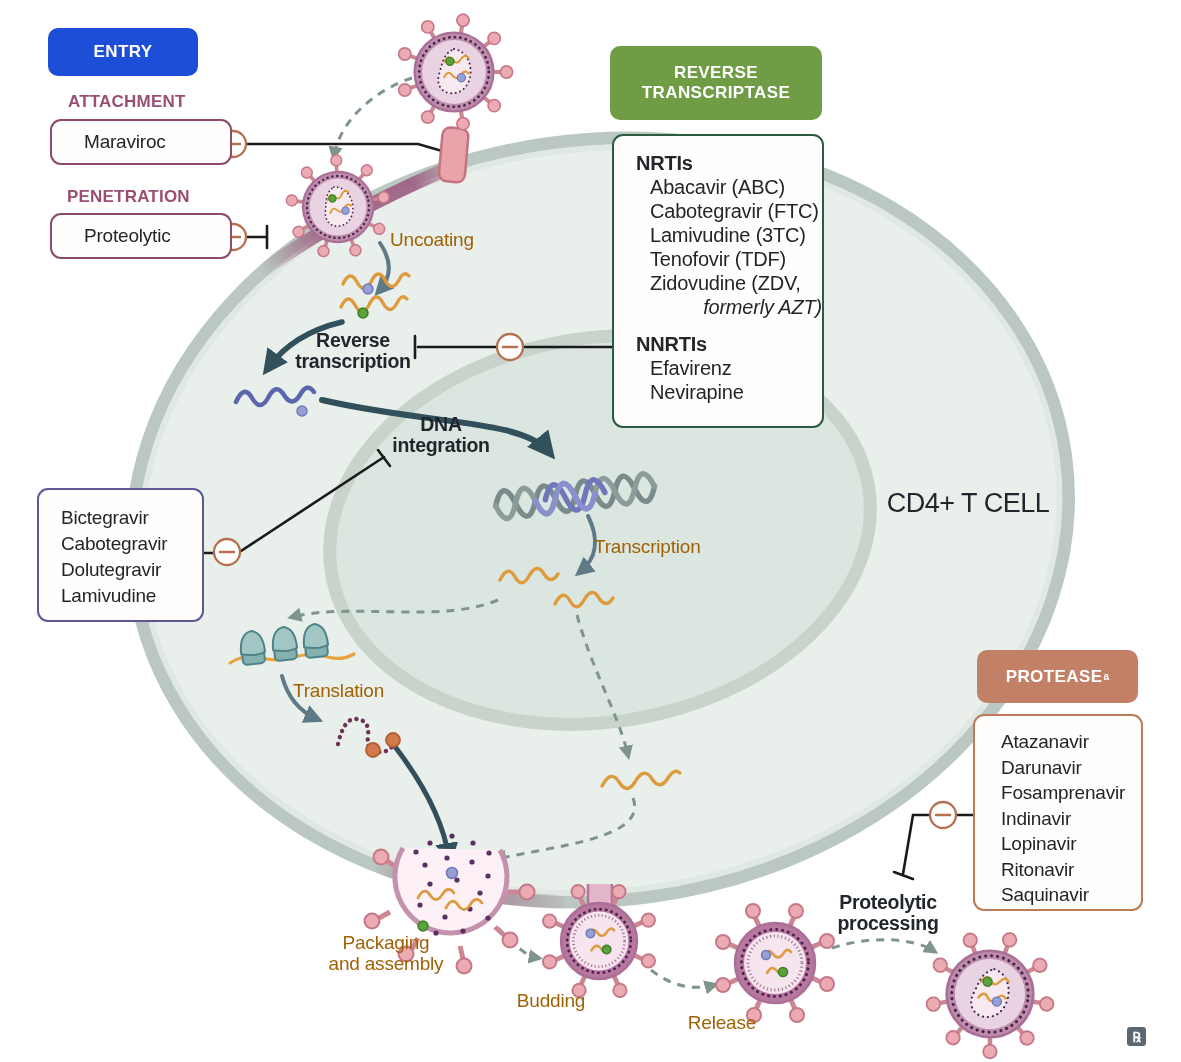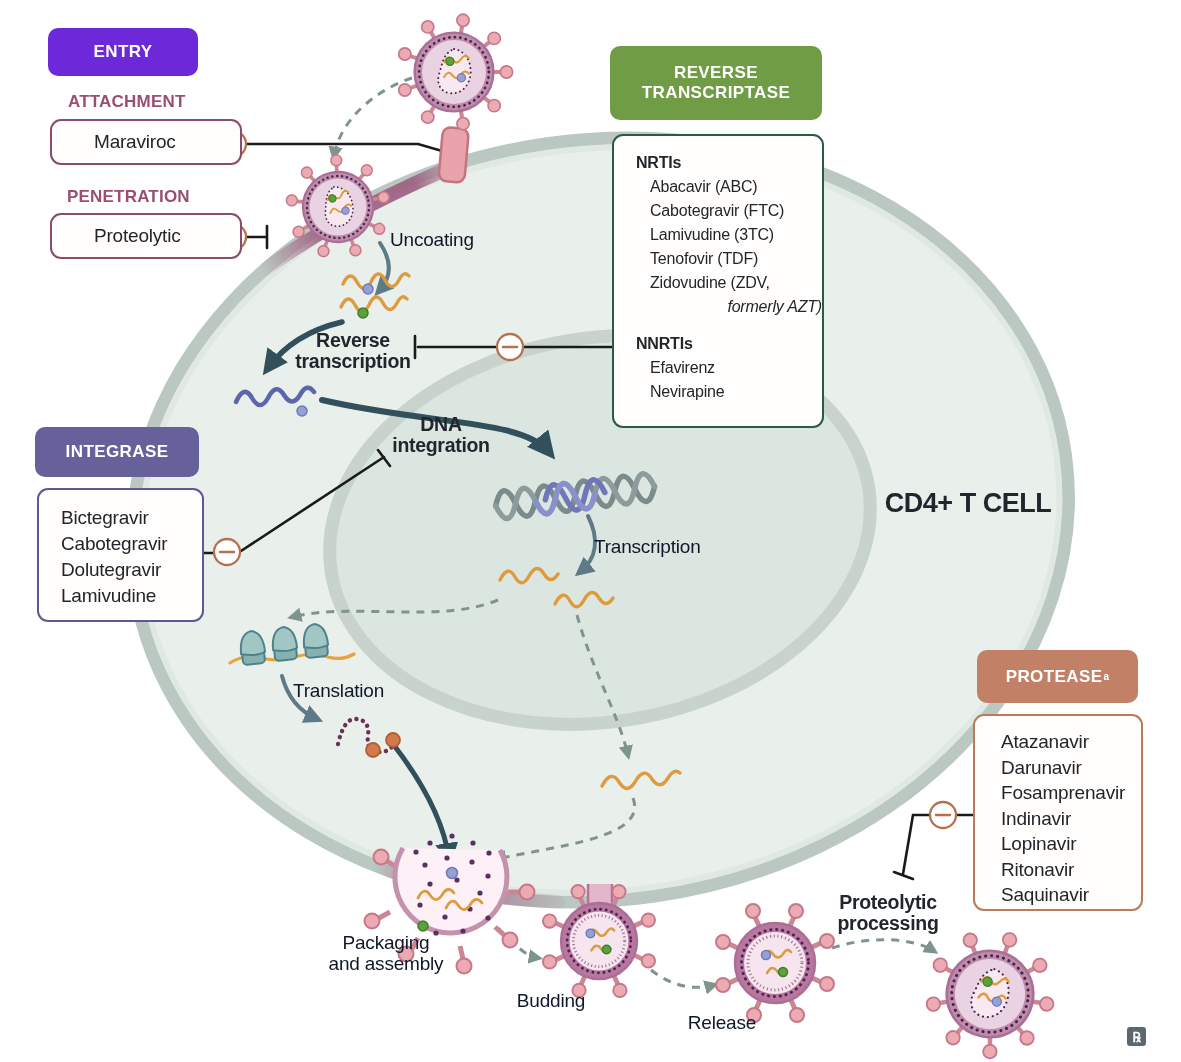--- a/index.html
+++ b/index.html
@@ -4,46 +4,46 @@
 <style>
   html,body{margin:0;padding:0;background:#ffffff;}
   .canvas{position:relative;width:1181px;height:1062px;background:#ffffff;overflow:hidden;
           font-family:"Liberation Sans",sans-serif;color:#1d2126;}
   .abs{position:absolute;}
 
   
   .pill{display:flex;align-items:center;justify-content:center;text-align:center;
         color:#fff;font-weight:bold;font-size:17px;letter-spacing:.4px;border-radius:10px;
         line-height:20px;}
-  .pill-entry{background:#6d28d9;}
+  .pill-entry{background:#1d4ed8;}
   .pill-rt{background:#6f9c45;}
   .pill-integrase{background:#67619b;}
   .pill-protease{background:#c28166;}
   .pill sup{font-size:10px;margin-left:1px;}
 
   
   .sect{font-weight:bold;font-size:17px;color:#9a4e73;letter-spacing:.2px;}
 
   
   .drugbox{background:#fffefc;border-radius:11px;font-size:19px;letter-spacing:-.2px;color:#22262b;}
-  .drugbox.single{display:flex;align-items:center;padding-left:42px;border:2px solid #8c4a6c;}
-  .box-rt{border:2px solid #2b5b40;padding:15px 0 0 22px;font-size:16px;line-height:24px;}
+  .drugbox.single{display:flex;align-items:center;padding-left:32px;border:2px solid #8c4a6c;}
+  .box-rt{border:2px solid #2b5b40;padding:15px 0 0 22px;font-size:20px;line-height:24px;}
   .box-int{border:2px solid #5e5794;padding:15px 0 8px 22px;line-height:26px;}
   .box-prot{border:2px solid #bd7a57;padding:13px 0 0 26px;line-height:25.5px;}
   .bold{font-weight:bold;}
   .ind{padding-left:14px;}
   .ind2{padding-left:28px;font-style:italic;text-align:right;}
   .gap{height:13px;}
 
   
-  .step-gray{font-size:19px;color:#0f172a;letter-spacing:-.2px;white-space:nowrap;}
+  .step-gray{font-size:19px;color:#a16207;letter-spacing:-.2px;white-space:nowrap;}
   .step-bold{font-size:19.5px;font-weight:bold;color:#20262c;letter-spacing:-.3px;white-space:nowrap;}
   .ctr{transform:translateX(-50%);text-align:center;}
   .two{line-height:21px;}
-  .cd4{font-size:27px;font-weight:bold;color:#20262c;letter-spacing:-.5px;
+  .cd4{font-size:27px;font-weight:normal;color:#20262c;letter-spacing:-.5px;
        transform:translate(-50%,-50%);white-space:nowrap;}
 
   .rxlogo{width:19px;height:19px;background:#5c6870;color:#fff;border-radius:3px;
           display:flex;align-items:center;justify-content:center;font-size:14px;font-weight:bold;}
 </style>
 </head>
 <body>
 
 <div class="canvas">
 
@@ -332,21 +332,20 @@
   <div class="ind">Lamivudine (3TC)</div>
   <div class="ind">Tenofovir (TDF)</div>
   <div class="ind">Zidovudine (ZDV,</div>
   <div class="ind2">formerly AZT)</div>
   <div class="gap"></div>
   <div class="bold">NNRTIs</div>
   <div class="ind">Efavirenz</div>
   <div class="ind">Nevirapine</div>
 </div>
 
-<div class="abs pill pill-integrase" style="left:35px;top:427px;width:164px;height:50px">INTEGRASE</div>
 <div class="abs drugbox box-int" style="left:37px;top:488px;width:141px;height:107px">
   <div>Bictegravir</div>
   <div>Cabotegravir</div>
   <div>Dolutegravir</div>
   <div>Lamivudine</div>
 </div>
 
 <div class="abs drugbox box-prot" style="left:973px;top:714px;width:140px;height:180px">
   <div>Atazanavir</div>
   <div>Darunavir</div>

